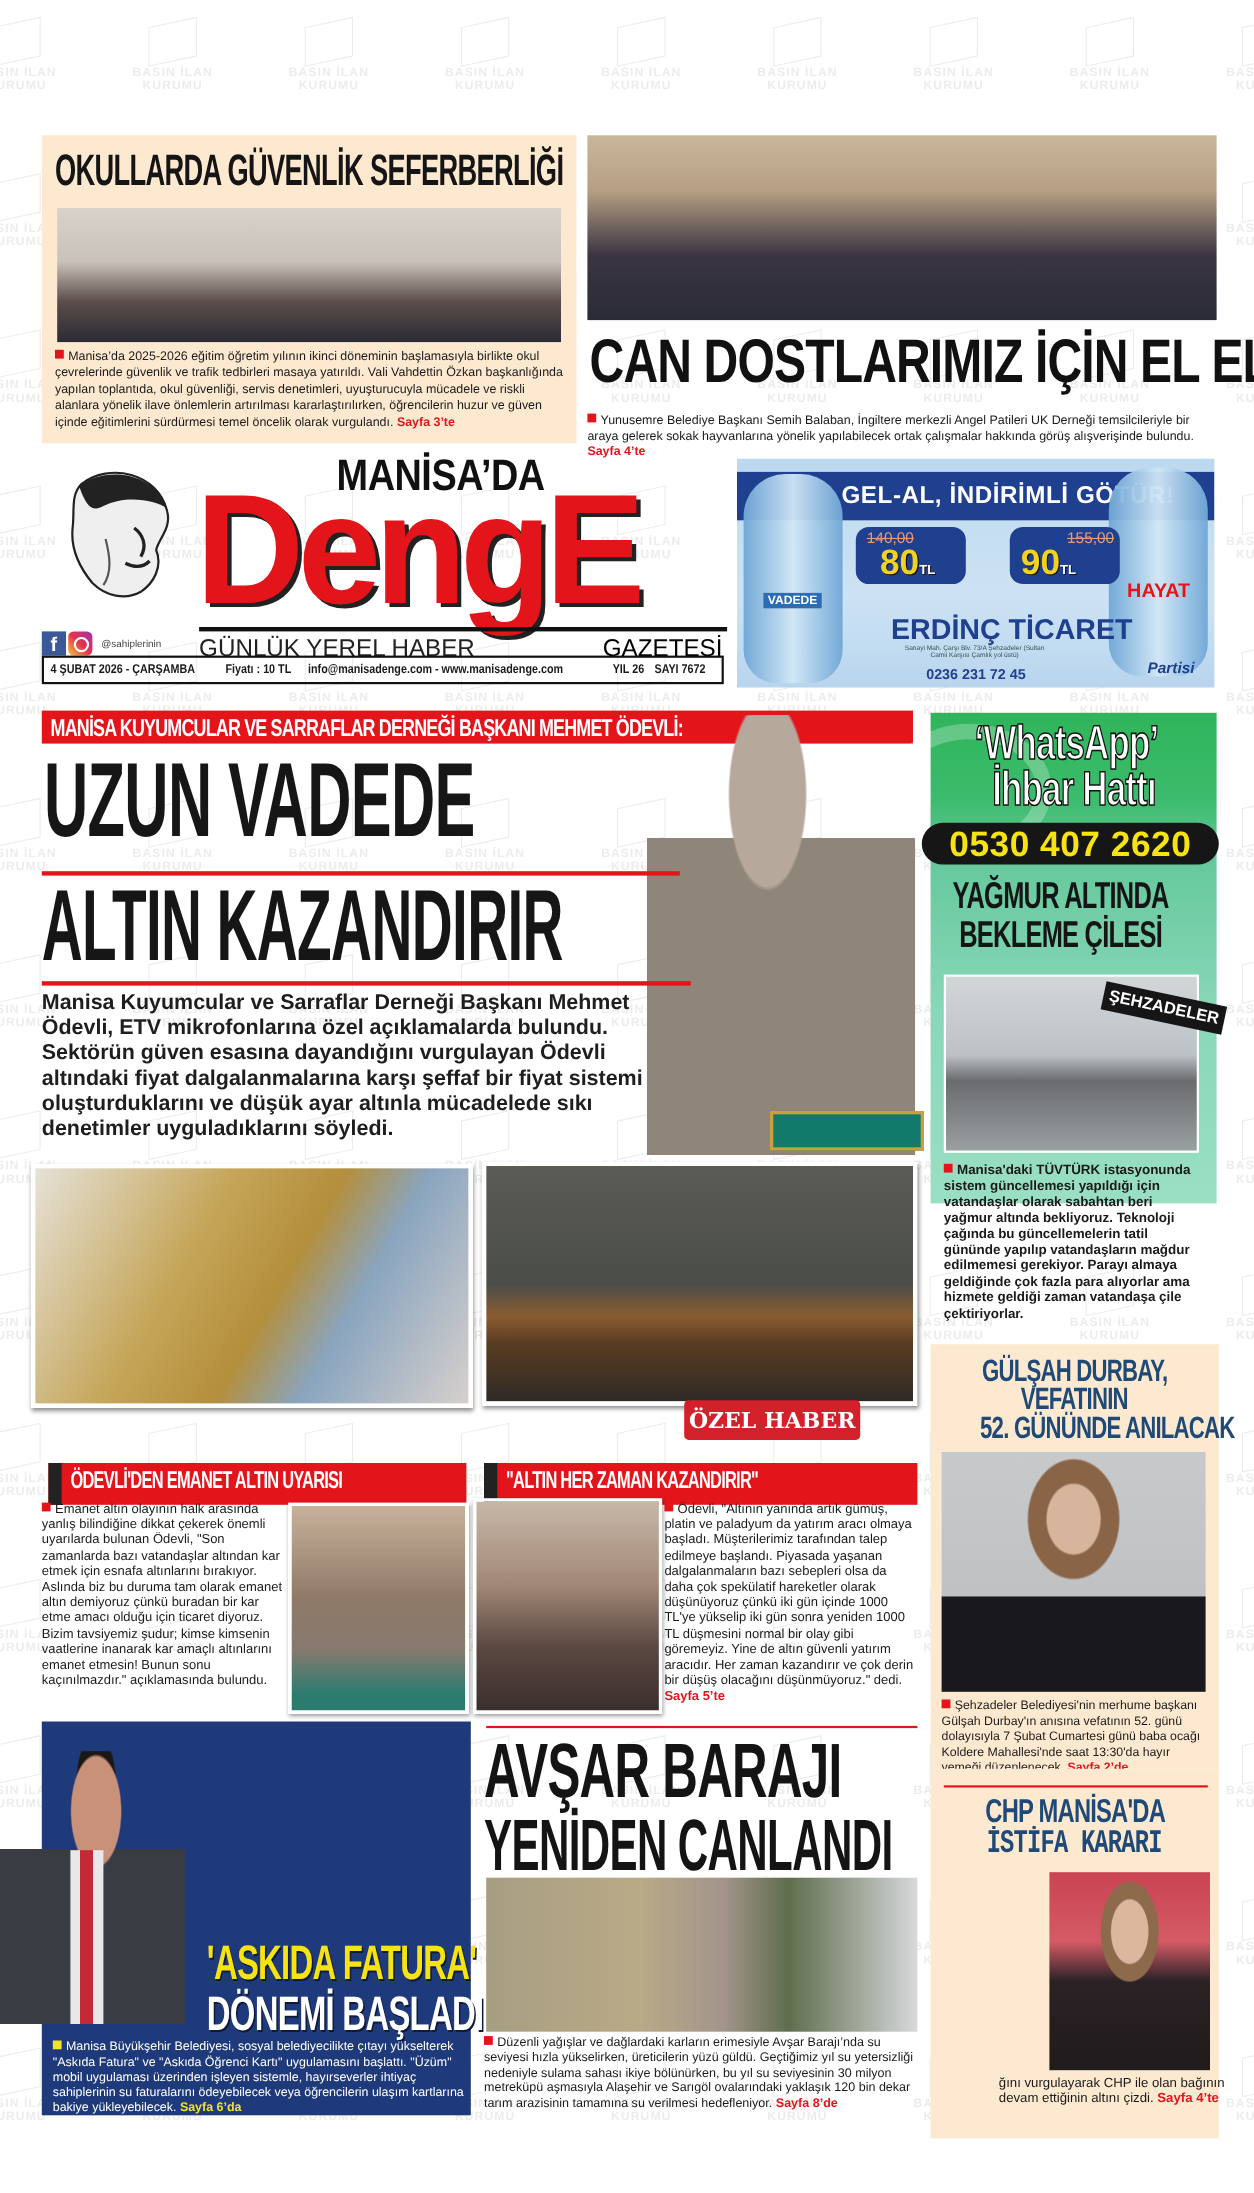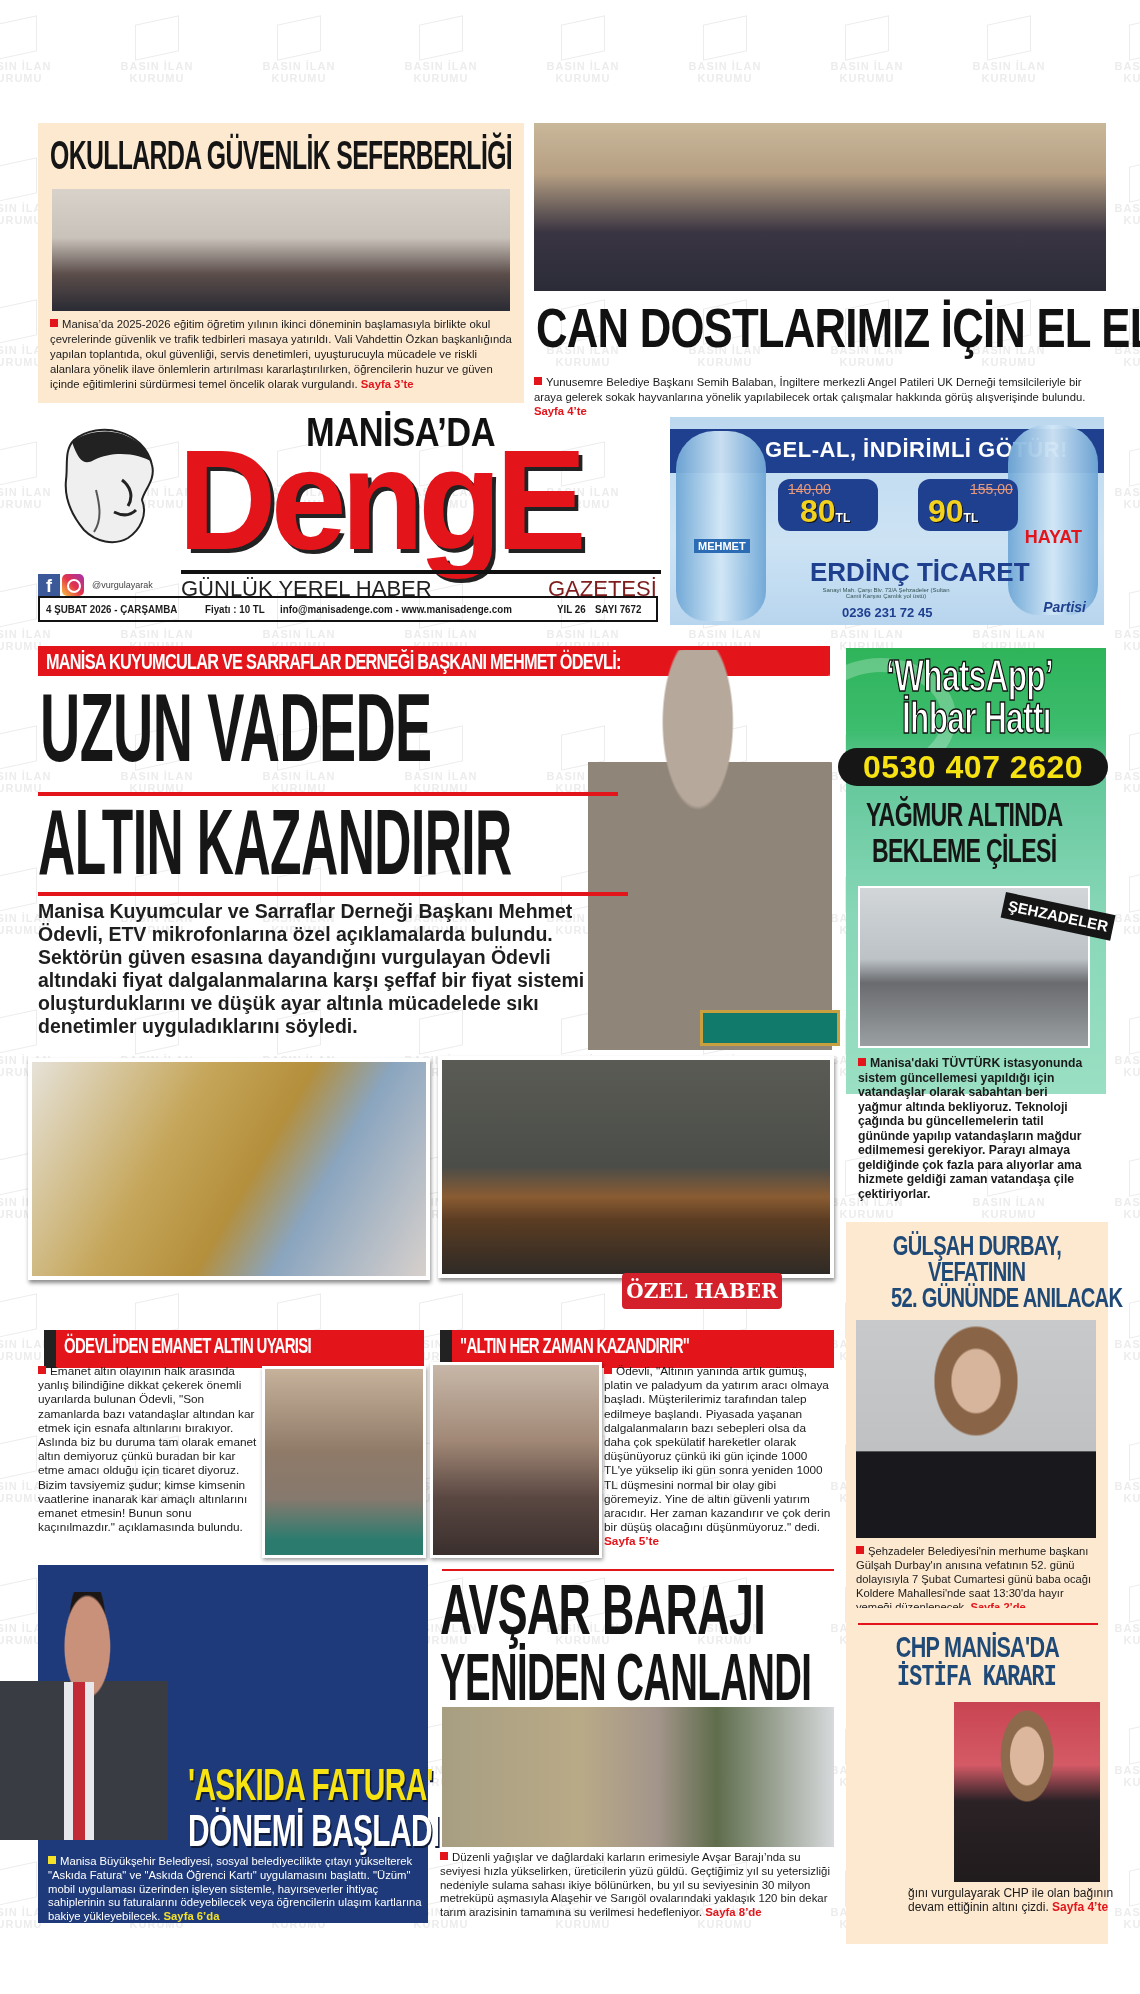--- a/index.html
+++ b/index.html
@@ -30,21 +30,21 @@
   #story-can .headline { position: absolute; left: 2px; top: 172px; font-size: 56px; color: #111; transform: scaleX(0.78); }
   #story-can .txt { position: absolute; left: 0; top: 252px; width: 560px; font-size: 11.3px; line-height: 14.5px; }
 
   
   #masthead { left: 38px; top: 410px; width: 620px; height: 180px; }
   #ataturk { position: absolute; left: 6px; top: 10px; width: 120px; height: 130px; }
   #masthead .manisada { position: absolute; left: 268px; top: 0px; font-size: 40px; font-weight: 700; color: #111; letter-spacing: -0.5px; transform: scaleX(0.86); transform-origin: left top; }
   #masthead .denge { position: absolute; left: 140px; top: 20px; font-size: 142px; font-weight: 700; color: #e3151b; letter-spacing: -6px; line-height: 140px; text-shadow: 4px 4px 0 #222; transform: scaleX(0.96); transform-origin: left top; }
   #masthead .rule { position: absolute; left: 143px; top: 160px; width: 480px; height: 4px; background: #111; }
   #masthead .subtitle { position: absolute; left: 143px; top: 166px; font-size: 22px; color: #222; }
-  #masthead .gazetesi { position: absolute; left: 510px; top: 166px; font-size: 22px; color: #7f1d1d; }
+  #masthead .gazetesi { position: absolute; left: 510px; top: 166px; font-size: 22px; color: #000000; }
   #social { position: absolute; left: 0; top: 164px; display: flex; align-items: center; gap: 2px; }
   .fb { width: 22px; height: 22px; background: #3b5998; color: #fff; font-weight: 700; font-size: 18px; text-align: center; line-height: 24px; }
   .ig { width: 22px; height: 22px; border-radius: 5px; background: linear-gradient(45deg, #f9c33d, #e3324c, #a033b0); position: relative; }
   .ig::after { content: ""; position: absolute; left: 5px; top: 5px; width: 10px; height: 10px; border: 2px solid #fff; border-radius: 50%; }
   #social .handle { font-size: 9px; color: #444; margin-left: 6px; }
   #infobar { left: 38px; top: 596px; width: 620px; height: 26px; border: 2px solid #111; display: flex; align-items: center; justify-content: space-between; padding: 0 6px; font-size: 11.5px; font-weight: 700; }
   #infobar span { transform: scaleX(0.85); transform-origin: left center; display: inline-block; white-space: nowrap; }
 
   
   #ad { left: 670px; top: 417px; width: 434px; height: 208px; background: linear-gradient(180deg, #bcd8ef 0%, #cde3f4 60%, #b8d5ee 100%); overflow: hidden; }
@@ -793,37 +793,37 @@
     <path d="M52 70 C56 86 58 100 50 112" stroke="#555" stroke-width="2" fill="none"></path>
   </svg>
   <div class="manisada">MANİSA’DA</div>
   <div class="denge">DengE</div>
   <div class="rule"></div>
   <div class="subtitle">GÜNLÜK YEREL HABER</div>
   <div class="gazetesi">GAZETESİ</div>
   <div id="social">
     <div class="fb">f</div>
     <div class="ig"></div>
-    <span class="handle">@vurgulayarak</span>
+    <span class="handle">@sahiplerinin</span>
   </div>
 </header>
 
 <div id="infobar" class="abs">
   <span>4 ŞUBAT 2026 - ÇARŞAMBA</span>
   <span>Fiyatı : 10 TL</span>
   <span>info@manisadenge.com - www.manisadenge.com</span>
   <span>YIL 26</span>
   <span>SAYI 7672</span>
 </div>
 
 <aside id="ad" class="abs">
   <div class="banner"></div>
   <div class="banner-text">GEL-AL, İNDİRİMLİ GÖTÜR!</div>
   <div class="bottle" style="left:6px;top:14px;"></div>
-  <div class="agora">MEHMET</div>
+  <div class="agora">VADEDE</div>
   <div class="bottle" style="right:6px;top:8px;"></div>
   <div class="hayat">HAYAT</div>
   <div class="price" style="left:108px;">
     <span class="old" style="left:10px;">140,00</span>
     <span class="new" style="left:22px;"><span>80</span><small>TL</small></span>
   </div>
   <div class="price" style="left:248px;">
     <span class="old" style="left:52px;">155,00</span>
     <span class="new" style="left:10px;"><span>90</span><small>TL</small></span>
   </div>

